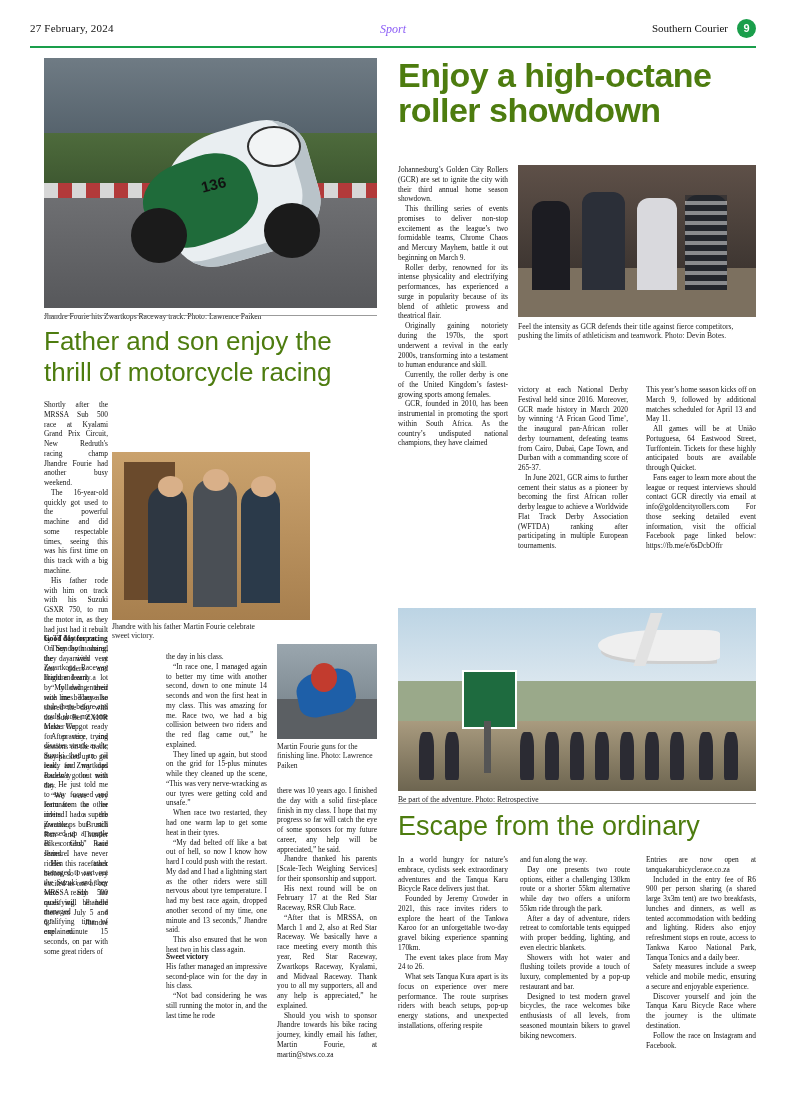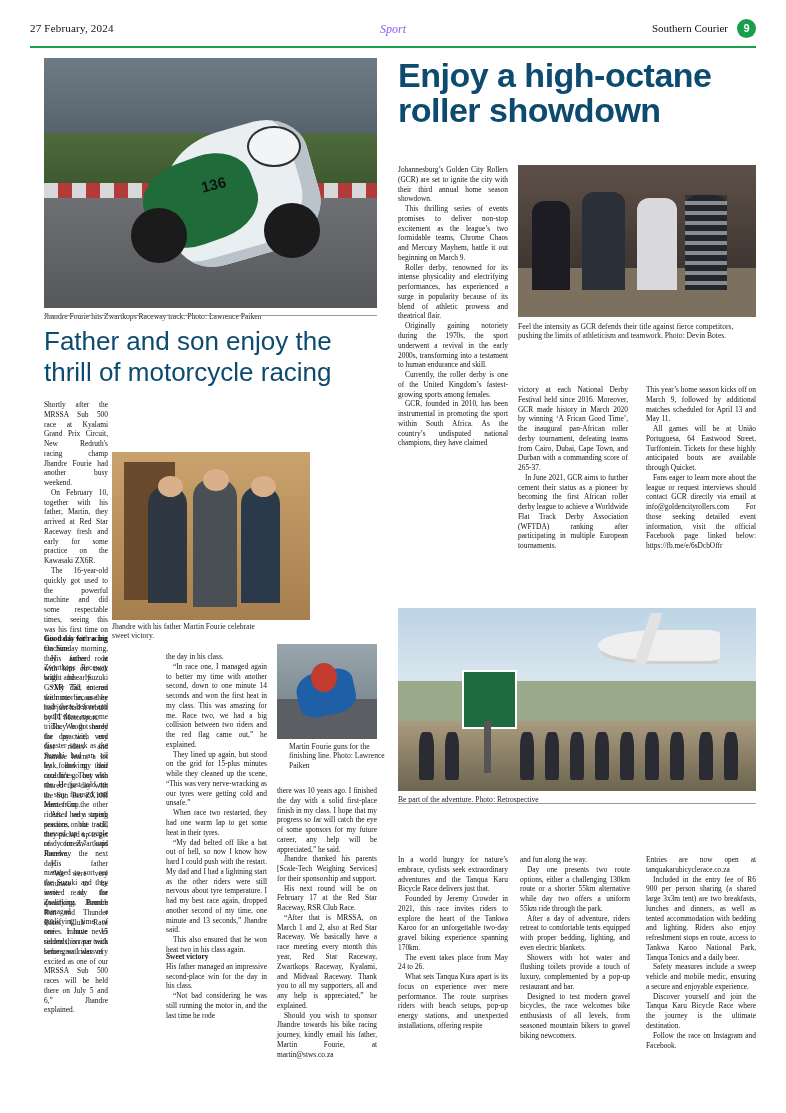--- a/index.html
+++ b/index.html
@@ -49,21 +49,21 @@
     position:absolute;overflow:hidden;background:#9aa3ab;
   }
   .cap{
     position:absolute;font-size:7.6px;color:#222;line-height:1.25;
     font-family:"Liberation Serif", serif;
   }
   .hl-serif{
     position:absolute;
     font-family:"Liberation Sans", sans-serif;
     font-weight:300;
-    color:#0c4a6e;
+    color:#4d7c0f;
     line-height:1.1;
   }
   .col{
     position:absolute;
     font-size:7.4px;
     line-height:1.32;
     text-align:justify;
     color:#111;
   }
   .col p{margin:0 0 0 0;text-indent:7px;}
@@ -195,21 +195,20 @@
       <p>In June 2021, GCR aims to further cement their status as a pioneer by becoming the first African roller derby league to achieve a Worldwide Flat Track Derby Association (WFTDA) ranking after participating in multiple European tournaments.</p>
     </div>
   <div class="col" id="rcol3" style="left:646px;top:385px;width:110px;">
       <p class="first">This year’s home season kicks off on March 9, followed by additional matches scheduled for April 13 and May 11.</p>
       <p>All games will be at União Portuguesa, 64 Eastwood Street, Turffontein. Tickets for these highly anticipated bouts are available through Quicket.</p>
       <p>Fans eager to learn more about the league or request interviews should contact GCR directly via email at info@goldencityrollers.com For those seeking detailed event information, visit the official Facebook page linked below: https://fb.me/e/6sDcbOffr</p>
     </div>
 
   <div class="col" id="lcol1a" style="left:44px;top:400px;width:64px;">
       <p class="first">Shortly after the MRSSA Sub 500 race at Kyalami Grand Prix Circuit, New Redruth's racing champ Jhandre Fourie had another busy weekend.</p>
-      <p>On February 10, together with his father, Martin, they arrived at Red Star Raceway fresh and early for some practice on the Kawasaki ZX6R.</p>
       <p>The 16-year-old quickly got used to the powerful machine and did some respectable times, seeing this was his first time on this track with a big machine.</p>
       <p>His father rode with him on track with his Suzuki GSXR 750, to run the motor in, as they had just had it rebuilt by TT Motorsport.</p>
       <p>They both shared the day with very fast riders and Jhandre learnt a lot by following their race lines. They also shared the day with the Sun Bet ZX10R Master Cup.</p>
       <p>After very trying sessions on the track, they packed up to get ready for Zwartkops Raceway the next day.</p>
       <p>“We were very fortunate to be invited to the Zwartkops Brunch Run and Thunder Bikes Club Race series. I have never ridden this race track before, so I was very excited as one of our MRSSA Sub 500 races will be held there on July 5 and 6,” Jhandre explained.</p>
     </div>
   <div class="col" id="lcol1b" style="left:44px;top:634px;width:64px;">
       <b class="sub">Good day for racing</b>
       <p class="first">On Sunday morning, they arrived at Zwartkops Raceway bright and early.</p>
       <p>“My dad entered with me because he rode there before and could show me some tricks. We got ready for practice, and disaster struck as the Suzuki had an oil leak, and my dad couldn’t go out with me. He just told me to stay focused and learn from the other riders. I had a superb practice, but still messed up a couple of corners,” said Jhandre.</p>
@@ -240,21 +239,21 @@
       <p class="first">His father managed an impressive second-place win for the day in his class.</p>
       <p>“Not bad considering he was still running the motor in, and the last time he rode</p>
     </div>
 
   <div class="photo" id="photo-bike2">
     <div class="bg"></div>
       <div class="road"></div>
       <div class="b"></div>
       <div class="r"></div>
   </div>
-  <div class="cap" style="left:277px;top:742px;width:100px;margin-left:12px;">Martin Fourie guns for the finishing line. Photo: Lawrence Paiken</div>
+  <div class="cap" style="left:277px;top:742px;width:100px;">Martin Fourie guns for the finishing line. Photo: Lawrence Paiken</div>
 
   <div class="col" id="lcol3" style="left:277px;top:786px;width:100px;">
       <p class="first">there was 10 years ago. I finished the day with a solid first-place finish in my class. I hope that my progress so far will catch the eye of some sponsors for my future career, any help will be appreciated,” he said.</p>
       <p>Jhandre thanked his parents [Scale-Tech Weighing Services] for their sponsorship and support.</p>
       <p>His next round will be on February 17 at the Red Star Raceway, RSR Club Race.</p>
       <p>“After that is MRSSA, on March 1 and 2, also at Red Star Raceway. We basically have a race meeting every month this year, Red Star Raceway, Zwartkops Raceway, Kyalami, and Midvaal Raceway. Thank you to all my supporters, all and any help is appreciated,” he explained.</p>
       <p>Should you wish to sponsor Jhandre towards his bike racing journey, kindly email his father, Martin Fourie, at martin@stws.co.za</p>
     </div>
 
   <div class="photo" id="photo-cycl">
@@ -272,20 +271,21 @@
     <div class="rider" style="left:55%;"></div>
     <div class="rider" style="left:62%;"></div>
     <div class="rider" style="left:69%;"></div>
     <div class="rider" style="left:76%;"></div>
     <div class="rider" style="left:84%;"></div>
     <div class="rider" style="left:91%;"></div>
   </div>
   <div class="cap" style="left:398px;top:795px;width:358px;">Be part of the adventure. Photo: Retrospective</div>
 
   <hr class="thin hr-escape">
+  <div class="hl-serif" id="hl-escape">Escape from the ordinary</div>
 
   <div class="col" id="ecol1" style="left:398px;top:855px;width:110px;">
       <p class="first">In a world hungry for nature’s embrace, cyclists seek extraordinary adventures and the Tanqua Karu Bicycle Race delivers just that.</p>
       <p>Founded by Jeremy Crowder in 2021, this race invites riders to explore the heart of the Tankwa Karoo for an unforgettable two-day gravel biking experience spanning 170km.</p>
       <p>The event takes place from May 24 to 26.</p>
       <p>What sets Tanqua Kura apart is its focus on experience over mere performance. The route surprises riders with beach setups, pop-up energy stations, and unexpected installations, offering respite</p>
     </div>
   <div class="col" id="ecol2" style="left:520px;top:855px;width:110px;">
       <p class="first">and fun along the way.</p>
       <p>Day one presents two route options, either a challenging 130km route or a shorter 55km alternative while day two offers a uniform 55km ride through the park.</p>

